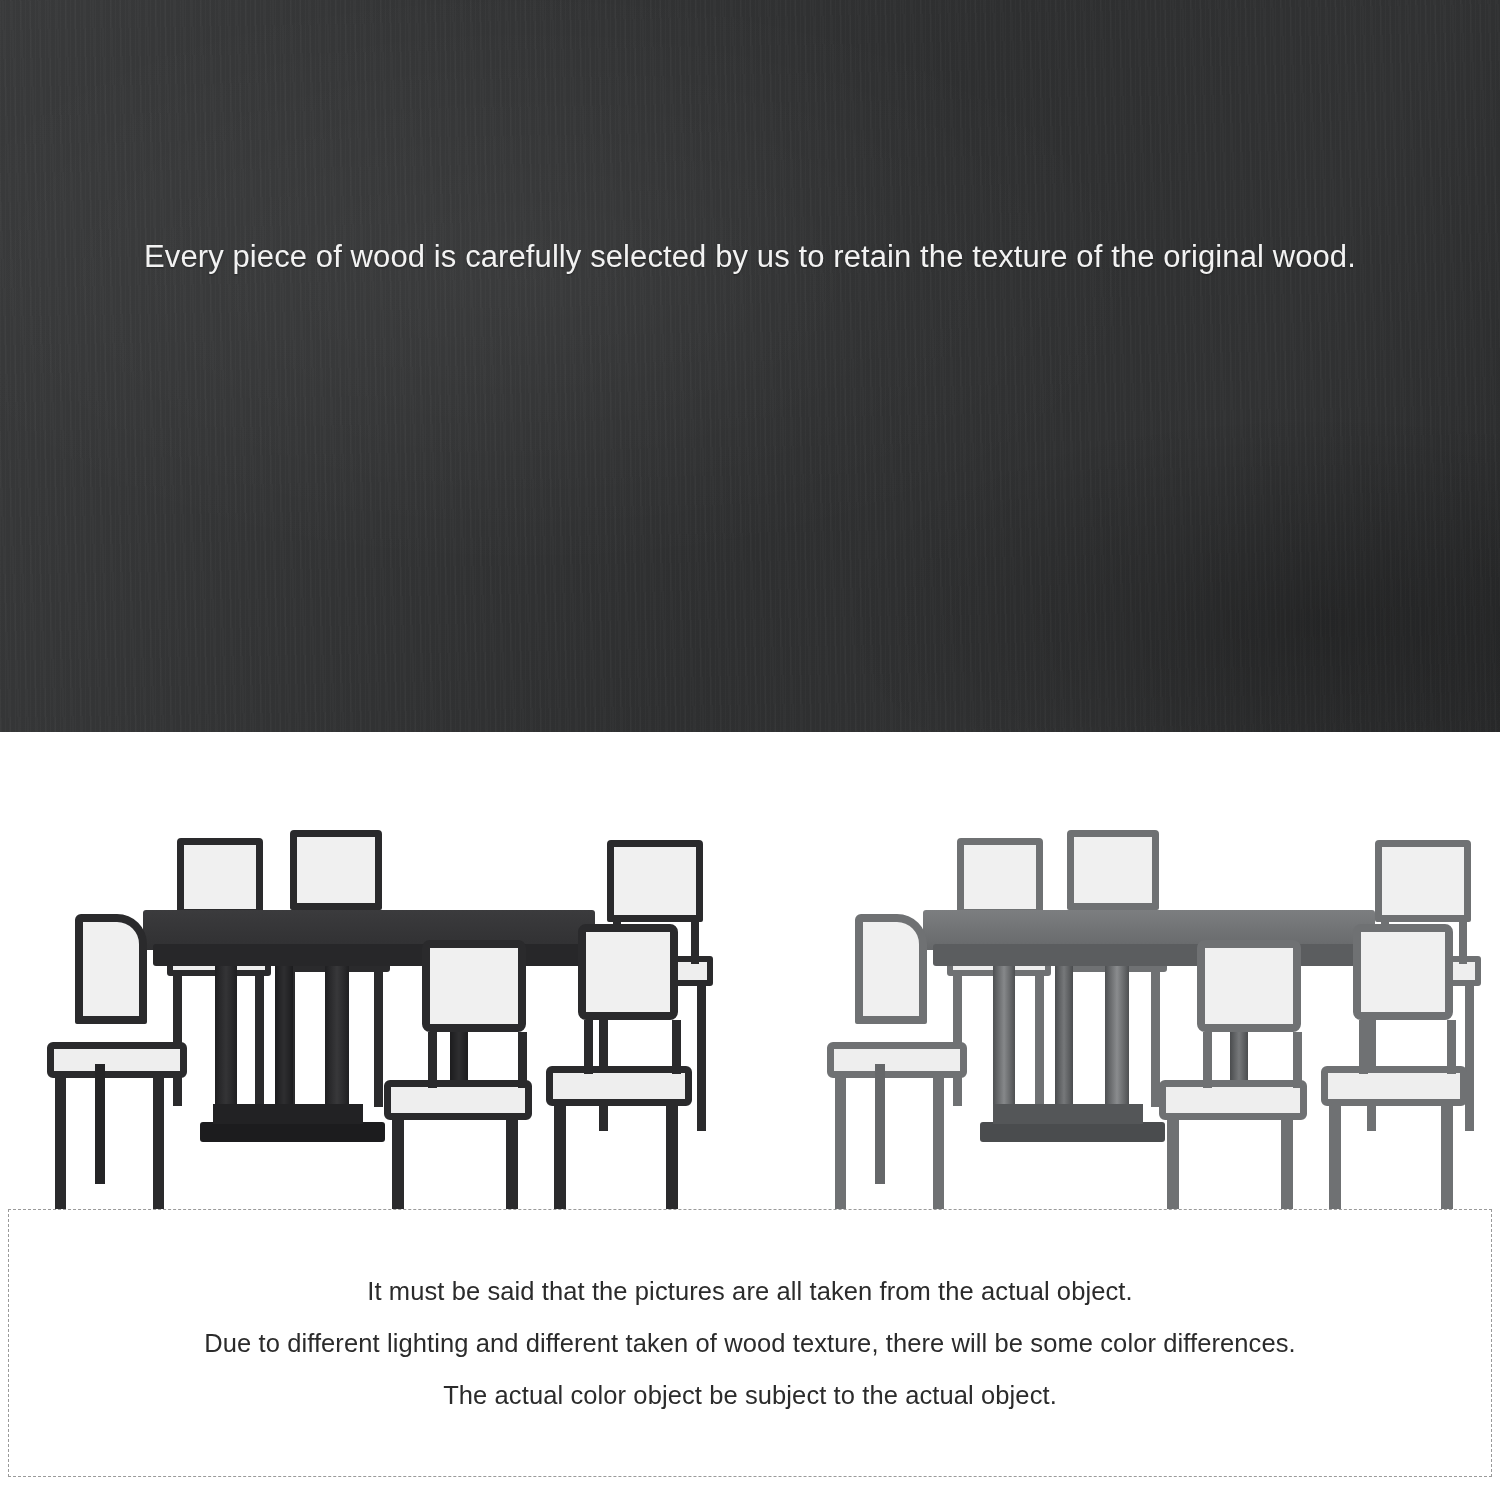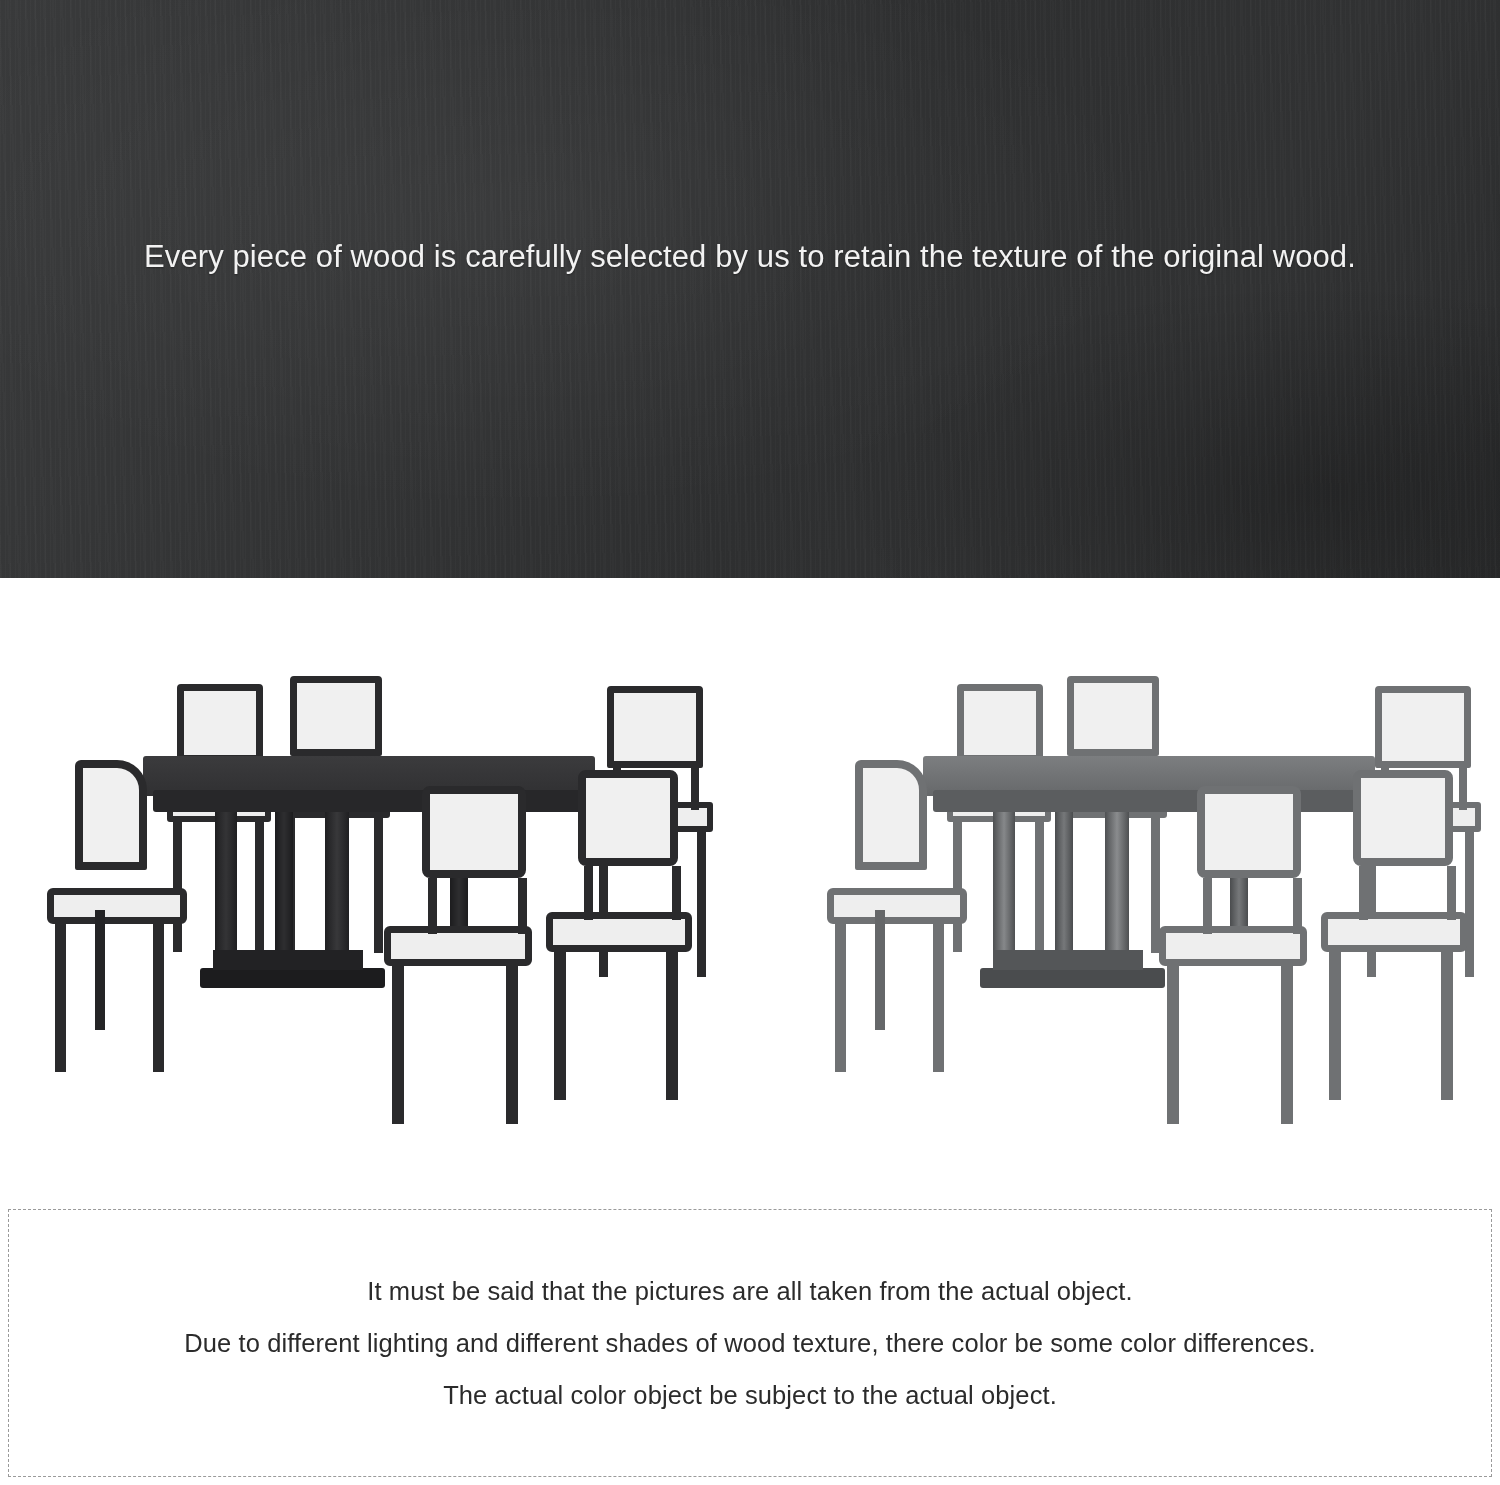--- a/index.html
+++ b/index.html
@@ -14,21 +14,21 @@
     position: relative;
     width: 1500px;
     height: 1485px;
     background: #ffffff;
   }
 
   
   .hero {
     position: relative;
     width: 1500px;
-    height: 578px;
+    height: 732px;
     background:
       repeating-linear-gradient(90deg,
         rgba(255,255,255,0.018) 0px,
         rgba(255,255,255,0.018) 1px,
         rgba(0,0,0,0.0) 1px,
         rgba(0,0,0,0.0) 5px),
       repeating-linear-gradient(88deg,
         rgba(255,255,255,0.012) 0px,
         rgba(255,255,255,0.012) 2px,
         rgba(0,0,0,0.02) 2px,
@@ -269,17 +269,17 @@
           <div class="chair-leg" style="left:54px; top:96px; width:9px; height:54px; background:#6f7173;"></div>
           <div class="chair-leg" style="left:142px; top:96px; width:9px; height:54px; background:#6f7173;"></div>
         </div>
       </div>
 
     </div>
   </section>
 
   <section class="disclaimer">
     <p>It must be said that the pictures are all taken from the actual object.</p>
-    <p>Due to different lighting and different shades of wood texture, there color be some color differences.</p>
+    <p>Due to different lighting and different taken of wood texture, there will be some color differences.</p>
     <p>The actual color object be subject to the actual object.</p>
   </section>
 
 </div>
 
 </body></html>

